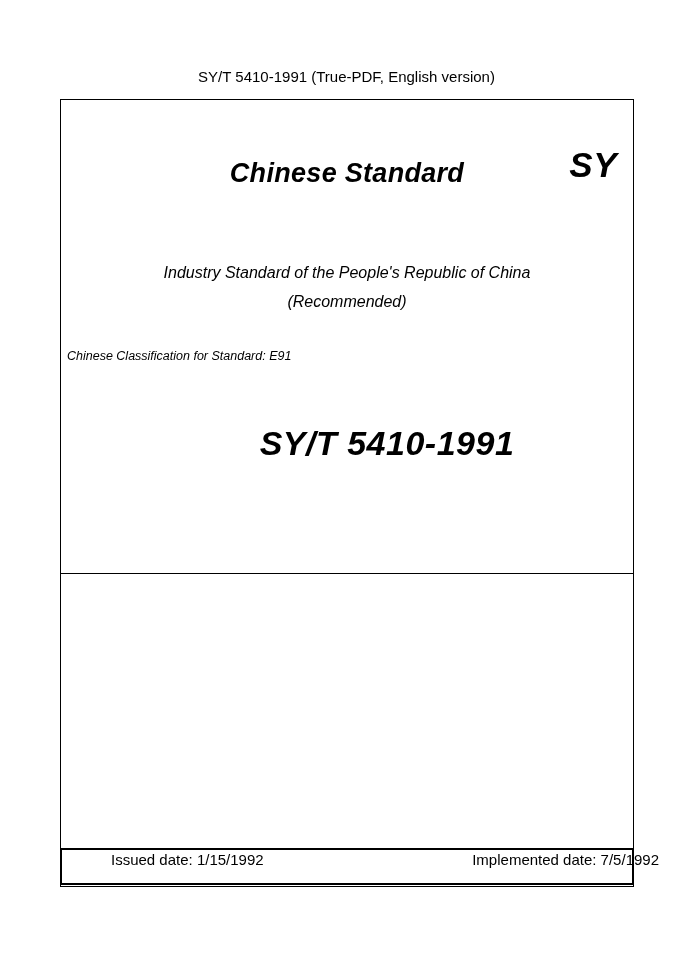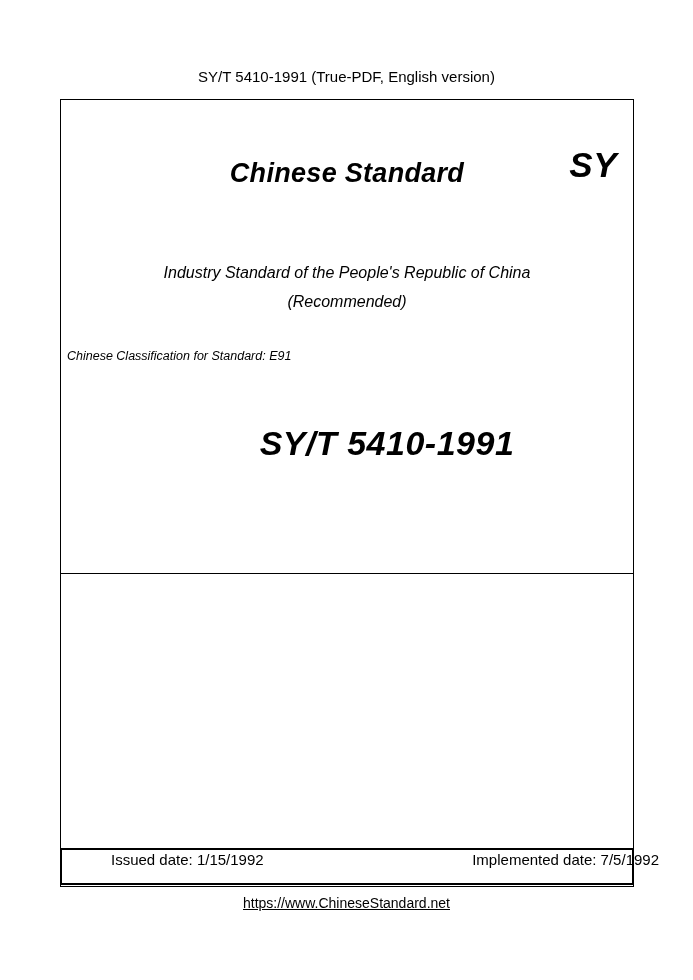--- a/index.html
+++ b/index.html
@@ -159,15 +159,14 @@
       <div class="dates-row">
         <div>Issued date: 1/15/1992</div>
         <div>Implemented date: 7/5/1992</div>
       </div>
     </div>
 
   </div>
 
   <div class="bottom-bar"></div>
 
-  <a class="footer-link" href="#">https://www.ChineseStandard.net</a>
 
 </div>
 
 </body></html>

